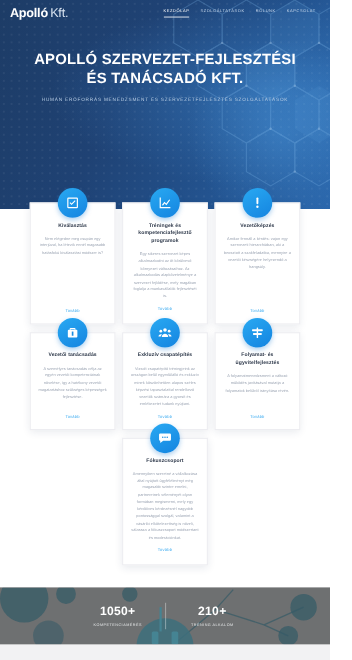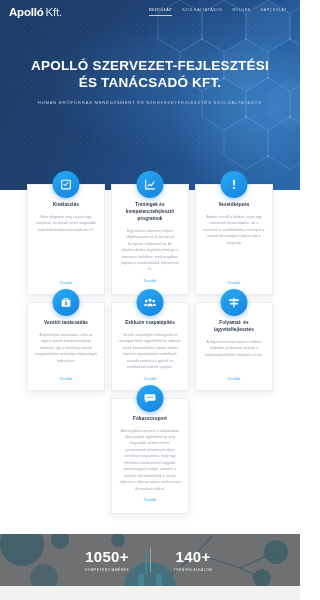--- a/index.html
+++ b/index.html
@@ -53,21 +53,21 @@
   .nav-item.active { color: #ffffff; }
   .nav-item.active::after {
     content:""; position:absolute; left:0; right:0; bottom:0;
     height:1px; background:#ffffff; opacity:.75;
   }
 
   
   .hero-copy { position: relative; z-index: 4; text-align: center; padding: 22px 30px 0; }
   .hero-title {
     color: #ffffff; font-size: 13.5px; font-weight: bold;
-    line-height: 1.28; letter-spacing: 0.2px; text-transform: uppercase; margin-top: 12px;
+    line-height: 1.28; letter-spacing: 0.2px; text-transform: uppercase;
   }
   .hero-sub {
     margin-top: 7px; color: #b9cde4; font-size: 4.3px;
     letter-spacing: 0.7px; line-height: 1.75; text-transform: uppercase;
   }
 
   
   .cards {
     position: relative; z-index: 6;
     margin-top: -6px;
@@ -118,21 +118,21 @@
   .stats-inner {
     position: relative; z-index: 2; height: 100%;
     display: flex; align-items: center; justify-content: center; gap: 0;
   }
   .stat { width: 86px; text-align: center; position: relative; }
   .stat + .stat::before {
     content:""; position:absolute; left:0; top:50%; transform:translateY(-50%);
     width:1px; height:24px; background: rgba(255,255,255,0.35);
   }
   .stat-num {
-    color:#ffffff; font-size: 15px; font-weight: bold; letter-spacing:.3px; line-height:1;
+    color:#ffffff; font-size: 11px; font-weight: bold; letter-spacing:.3px; line-height:1;
   }
   .stat-label {
     margin-top: 4px; color:#e7e9ea; font-size: 3.4px;
     letter-spacing: .45px; text-transform: uppercase;
   }
   .footer-strip { position:absolute; left:0; bottom:0; width:300px; height:14px; background:#f2f2f3; }
 </style>
 </head>
 <body>
 
@@ -315,20 +315,20 @@
       <g fill="#2c5866" opacity="0.55">
         <circle cx="44" cy="44" r="14"></circle>
       </g>
     </svg>
     <div class="stats-inner">
       <div class="stat">
         <div class="stat-num">1050+</div>
         <div class="stat-label">KOMPETENCIAMÉRÉS</div>
       </div>
       <div class="stat">
-        <div class="stat-num">140+</div>
+        <div class="stat-num">210+</div>
         <div class="stat-label">TRÉNING ALKALOM</div>
       </div>
     </div>
   </div>
 
   <div class="footer-strip"></div>
 </div>
 
 </body></html>

